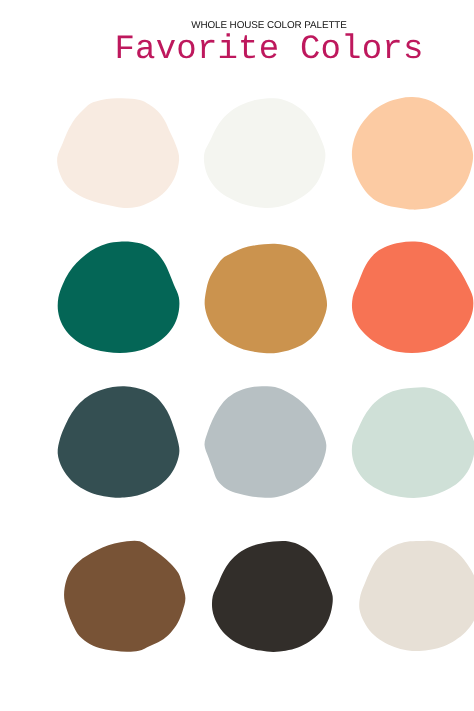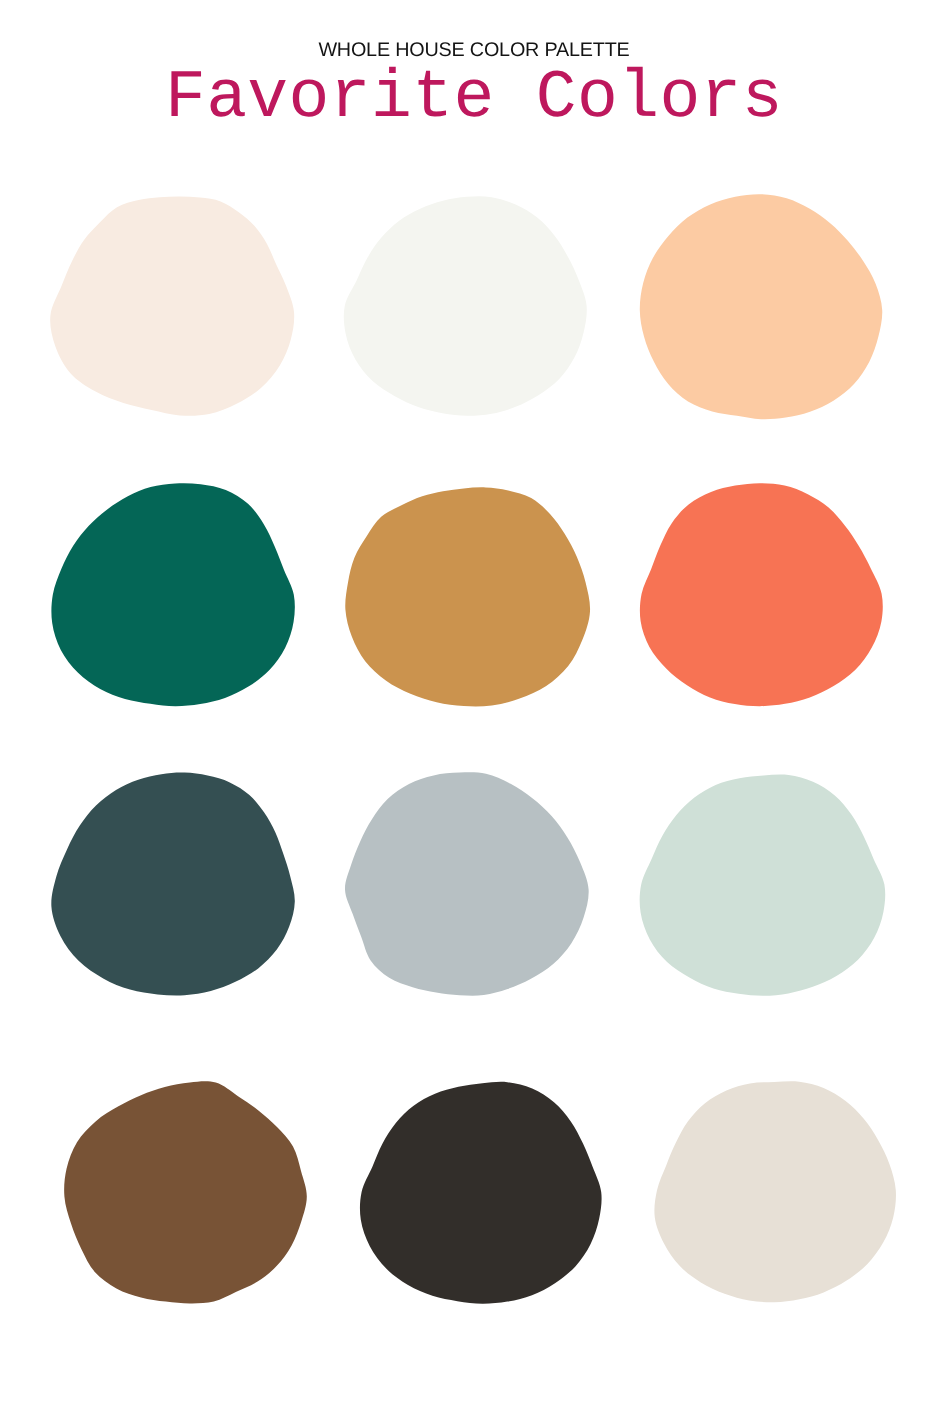--- a/index.html
+++ b/index.html
@@ -1,19 +1,19 @@
 <!DOCTYPE html>
 <html><head>
 <meta charset="utf-8">
 <title>Favorite Colors</title>
 <style>
   html,body{margin:0;padding:0;}
   body{width:474px;height:711px;background:#ffffff;overflow:hidden;
        font-family:"Liberation Sans",sans-serif;-webkit-font-smoothing:antialiased;text-rendering:geometricPrecision;}
-  .page{position:relative;width:418px;height:711px;background:#ffffff;}
+  .page{position:relative;width:418px;height:711px;background:#ffffff;margin-left:32px;}
   .eyebrow{position:absolute;left:0;width:474px;top:20.2px;text-align:center;
            font-family:"Liberation Sans",sans-serif;font-size:9.9px;font-weight:500;
            letter-spacing:-0.09px;color:#141414;line-height:12px;white-space:nowrap;}
   .title{position:absolute;left:0;width:474px;top:3px;text-align:center;
          font-family:Liberation Mono, monospace;font-size:34px;font-weight:400;
          letter-spacing:0.2px;color:#be185d;line-height:48px;white-space:nowrap;}
   svg.swatches{position:absolute;left:0;top:0;display:block;}
 </style>
 </head>
 <body>

